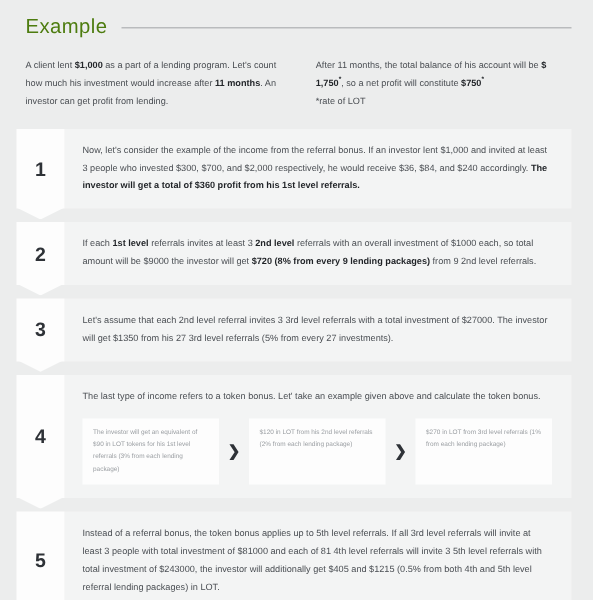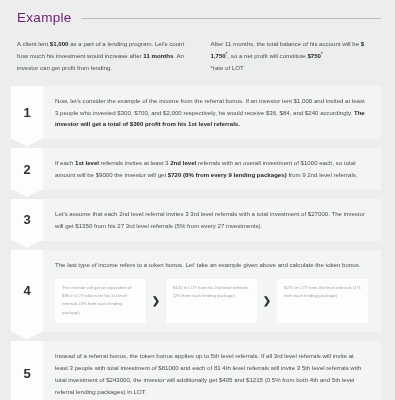--- a/index.html
+++ b/index.html
@@ -27,21 +27,21 @@
   .header {
     display: flex;
     align-items: center;
     padding: 10px 14px 0 17px;
     gap: 9px;
   }
   .header-title {
     font-size: 13.5px;
     font-weight: 400;
     letter-spacing: 0.3px;
-    color: #701a75;
+    color: #4d7c0f;
     white-space: nowrap;
   }
   .header-rule {
     flex: 1 1 auto;
     height: 1px;
     background: #b9bbbd;
     margin-top: 2px;
   }
 
   

